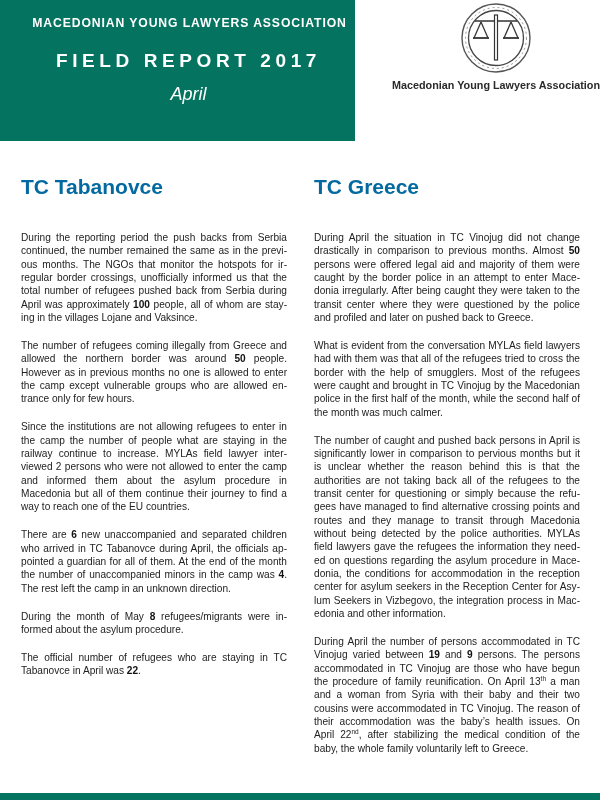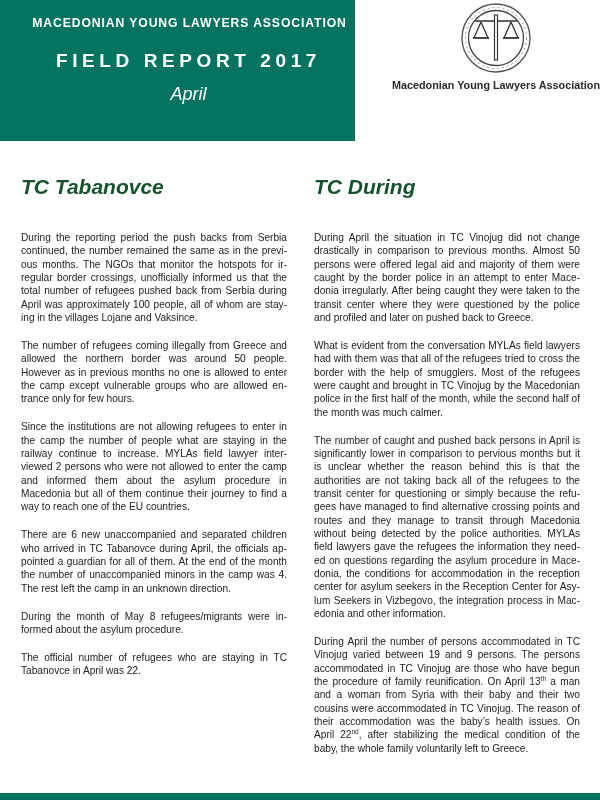--- a/index.html
+++ b/index.html
@@ -29,27 +29,27 @@
     }
     .logo-emblem { position: absolute; left: 100px; top: 2px; width: 72px; height: 72px; }
     .logo-caption {
       position: absolute; left: 0; right: 0; top: 79px;
       font-size: 10.8px; font-weight: bold; color: #2a2a2a; padding-left: 32px;
     }
     .column { position: absolute; top: 174px; width: 266px; }
     .col-left { left: 21px; }
     .col-right { left: 314px; }
     .section-title {
-      margin: 0 0 31px 0; font-size: 21px; font-weight: bold; color: #14532d; line-height: 26px; font-style: italic;
+      margin: 0 0 31px 0; font-size: 21px; font-weight: bold; color: #0369a1; line-height: 26px;
     }
     .para {
       margin: 0 0 14.6px 0; font-size: 10.15px; line-height: 13.35px;
       text-align: justify; hyphens: manual; color: #222222;
     }
-    .para b { font-weight: normal; color: #111; }
+    .para b { font-weight: bold; color: #111; }
     .para sup { font-size: 6.5px; line-height: 0; vertical-align: super; }
     .footer-bar {
       position: absolute; left: 0; top: 793px; width: 600px; height: 7px; background: #047360;
     }
   </style>
 </head>
 <body>
 
 <div class="header-block">
   <div class="org-name">MACEDONIAN YOUNG LAWYERS ASSOCIATION</div>
@@ -80,21 +80,21 @@
       <p class="para"><span>During the reporting period the push backs from Serbia continued, the number remained the same as in the previ­ous months. The NGOs that monitor the hotspots for ir­regular border crossings, unofficially informed us that the total number of refugees pushed back from Serbia during April was approximately </span><b>100</b><span> people, all of whom are stay­ing in the villages Lojane and Vaksince.</span></p>
       <p class="para"><span>The number of refugees coming illegally from Greece and allowed the northern border was around </span><b>50</b><span> people. However as in previous months no one is allowed to enter the camp except vulnerable groups who are allowed en­trance only for few hours.</span></p>
       <p class="para"><span>Since the institutions are not allowing refugees to enter in the camp the number of people what are staying in the railway continue to increase. MYLAs field lawyer inter­viewed 2 persons who were not allowed to enter the camp and informed them about the asylum procedure in Macedonia but all of them continue their journey to find a way to reach one of the EU countries.</span></p>
       <p class="para"><span>There are </span><b>6</b><span> new unaccompanied and separated children who arrived in TC Tabanovce during April, the officials ap­pointed a guardian for all of them. At the end of the month the number of unaccompanied minors in the camp was </span><b>4</b><span>. The rest left the camp in an unknown direction.</span></p>
       <p class="para"><span>During the month of May </span><b>8</b><span> refugees/migrants were in­formed about the asylum procedure.</span></p>
       <p class="para"><span>The official number of refugees who are staying in TC Tabanovce in April was </span><b>22</b><span>.</span></p>
     </div>
 </div>
 
 <div class="column col-right">
-  <h2 class="section-title">TC During</h2>
+  <h2 class="section-title">TC Greece</h2>
   <div class="paras">
       <p class="para"><span>During April the situation in TC Vinojug did not change drastically in comparison to previous months. Almost </span><b>50</b><span> persons were offered legal aid and majority of them were caught by the border police in an attempt to enter Mace­donia irregularly. After being caught they were taken to the transit center where they were questioned by the po­lice and profiled and later on pushed back to Greece.</span></p>
       <p class="para"><span>What is evident from the conversation MYLAs field law­yers had with them was that all of the refugees tried to cross the border with the help of smugglers. Most of the refugees were caught and brought in TC Vinojug by the Macedonian police in the first half of the month, while the second half of the month was much calmer.</span></p>
       <p class="para"><span>The number of caught and pushed back persons in April is significantly lower in comparison to pervious months but it is unclear whether the reason behind this is that the authorities are not taking back all of the refugees to the transit center for questioning or simply because the refu­gees have managed to find alternative crossing points and routes and they manage to transit through Macedonia without being detected by the police authorities. MYLAs field lawyers gave the refugees the information they need­ed on questions regarding the asylum procedure in Mace­donia, the conditions for accommodation in the reception center for asylum seekers in the Reception Center for Asy­lum Seekers in Vizbegovo, the integration process in Mac­edonia and other information.</span></p>
       <p class="para"><span>During April the number of persons accommodated in TC Vinojug varied between </span><b>19</b><span> and </span><b>9</b><span> persons. The persons accommodated in TC Vinojug are those who have begun the procedure of family reunification. On April 13</span><sup>th</sup><span> a man and a woman from Syria with their baby and their two cousins were accommodated in TC Vinojug. The reason of their accommodation was the baby’s health issues. On April 22</span><sup>nd</sup><span>, after stabilizing the medical condition of the baby, the whole family voluntarily left to Greece.</span></p>
     </div>
 </div>
 
 <div class="footer-bar"></div>
 

